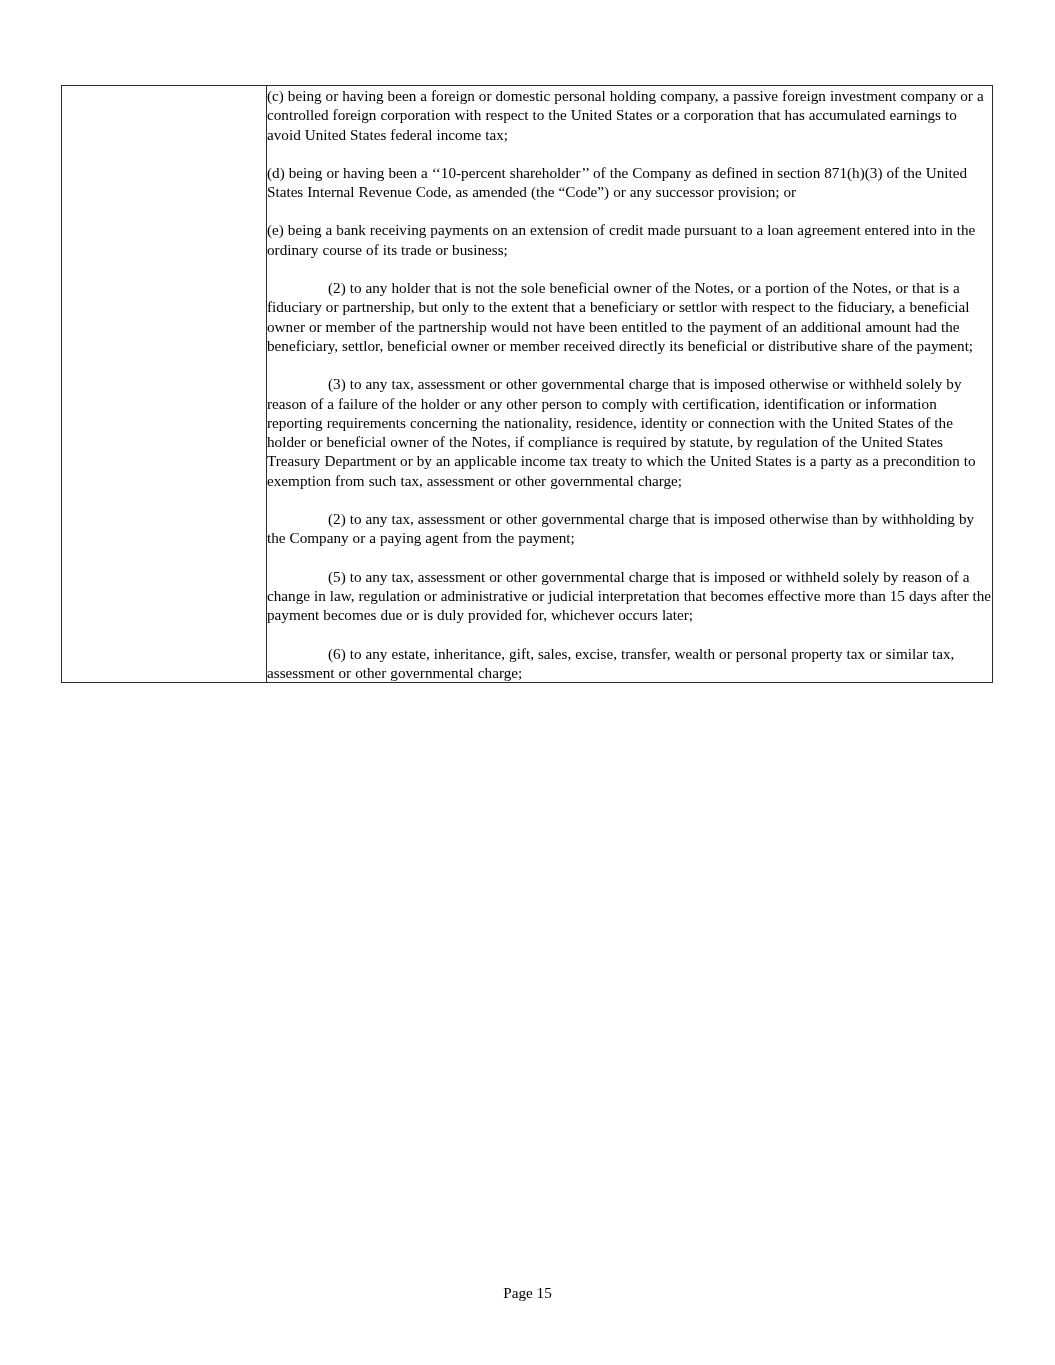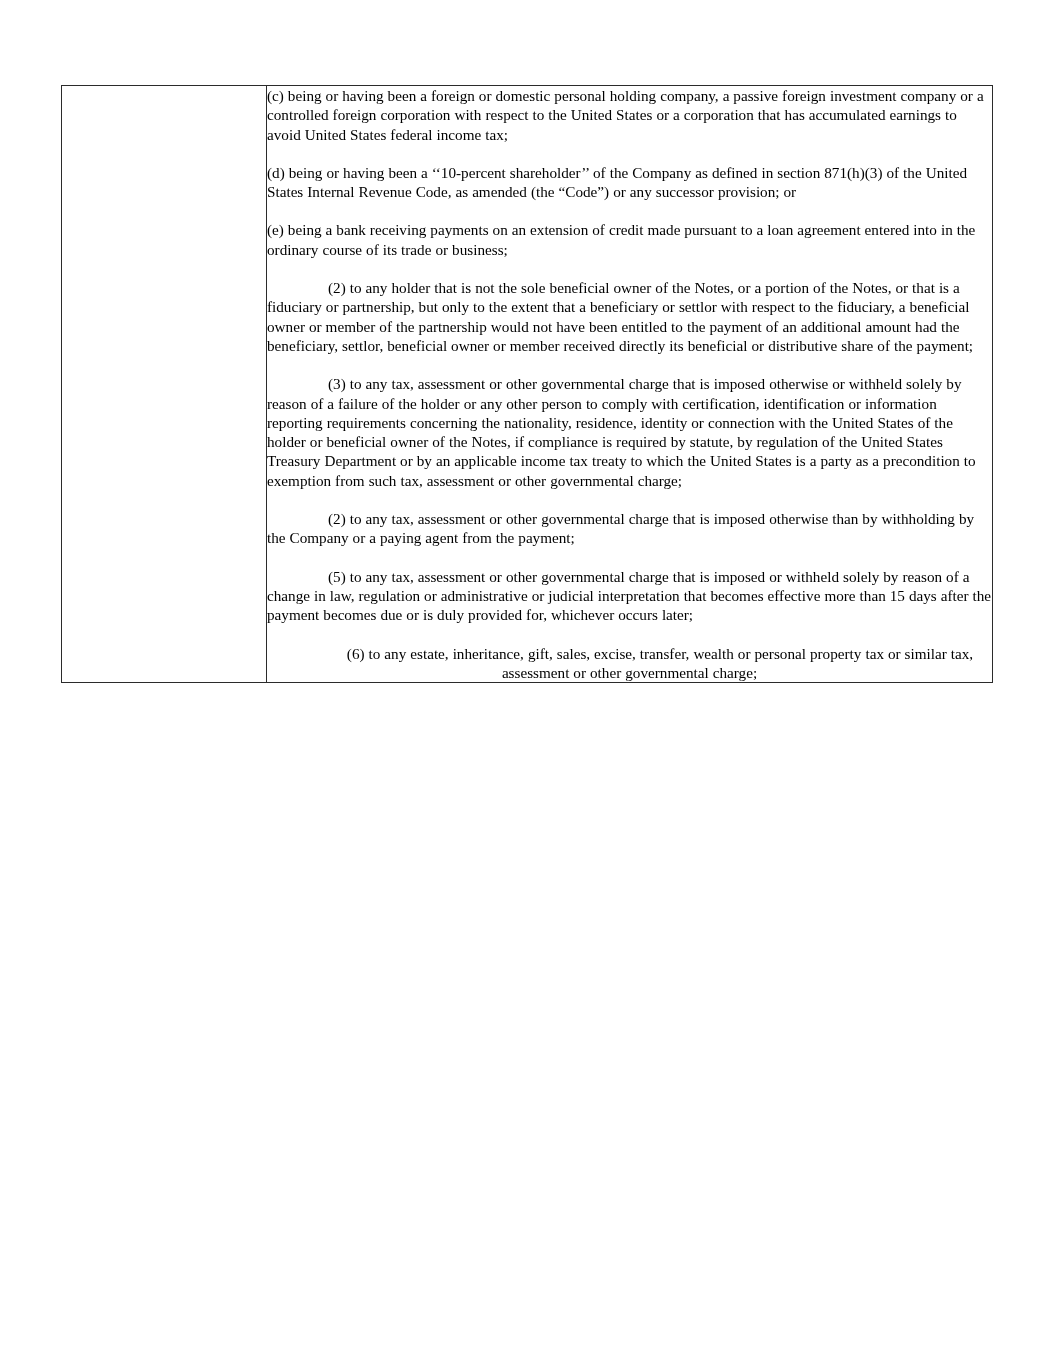--- a/index.html
+++ b/index.html
@@ -56,21 +56,20 @@
   .para {
     font-size: 15.2px;
     line-height: 19.3px;
     text-align: left;
     margin: 0 0 19px 0;
     letter-spacing: 0;
     word-spacing: 0.2px;
   }
   .para:last-child {
     margin-bottom: 0;
-    text-align: center;
   }
   .para.lettered {
     text-indent: 0;
   }
   .para.numbered {
     text-indent: 61px;
   }
 
   
   .page-footer {
@@ -101,14 +100,15 @@
           <p class="para numbered">(2)  to any holder that is not the sole beneficial owner of the Notes, or a portion of the Notes, or that is a fiduciary or partnership, but only to the extent that a beneficiary or settlor with respect to the fiduciary, a beneficial owner or member of the partnership would not have been entitled to the payment of an additional amount had the beneficiary, settlor, beneficial owner or member received directly its beneficial or distributive share of the payment;</p>
           <p class="para numbered">(3)  to any tax, assessment or other governmental charge that is imposed otherwise or withheld solely by reason of a failure of the holder or any other person to comply with certification, identification or information reporting requirements concerning the nationality, residence, identity or connection with the United States of the holder or beneficial owner of the Notes, if compliance is required by statute, by regulation of the United States Treasury Department or by an applicable income tax treaty to which the United States is a party as a precondition to exemption from such tax, assessment or other governmental charge;</p>
           <p class="para numbered">(2)  to any tax, assessment or other governmental charge that is imposed otherwise than by withholding by the Company or a paying agent from the payment;</p>
           <p class="para numbered">(5)  to any tax, assessment or other governmental charge that is imposed or withheld solely by reason of a change in law, regulation or administrative or judicial interpretation that becomes effective more than 15 days after the payment becomes due or is duly provided for, whichever occurs later;</p>
           <p class="para numbered">(6)  to any estate, inheritance, gift, sales, excise, transfer, wealth or personal property tax or similar tax, assessment or other governmental charge;</p>
         </td>
       </tr>
     </tbody>
   </table>
 
+  <div class="page-footer">Page 15</div>
 
 </div>
 
 </body></html>

